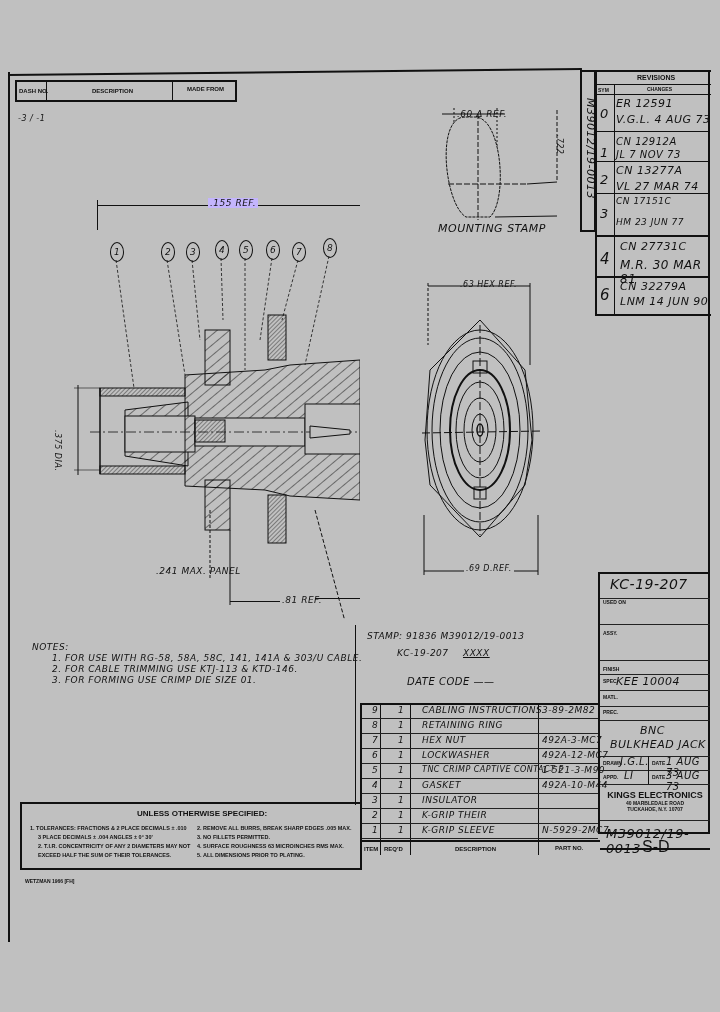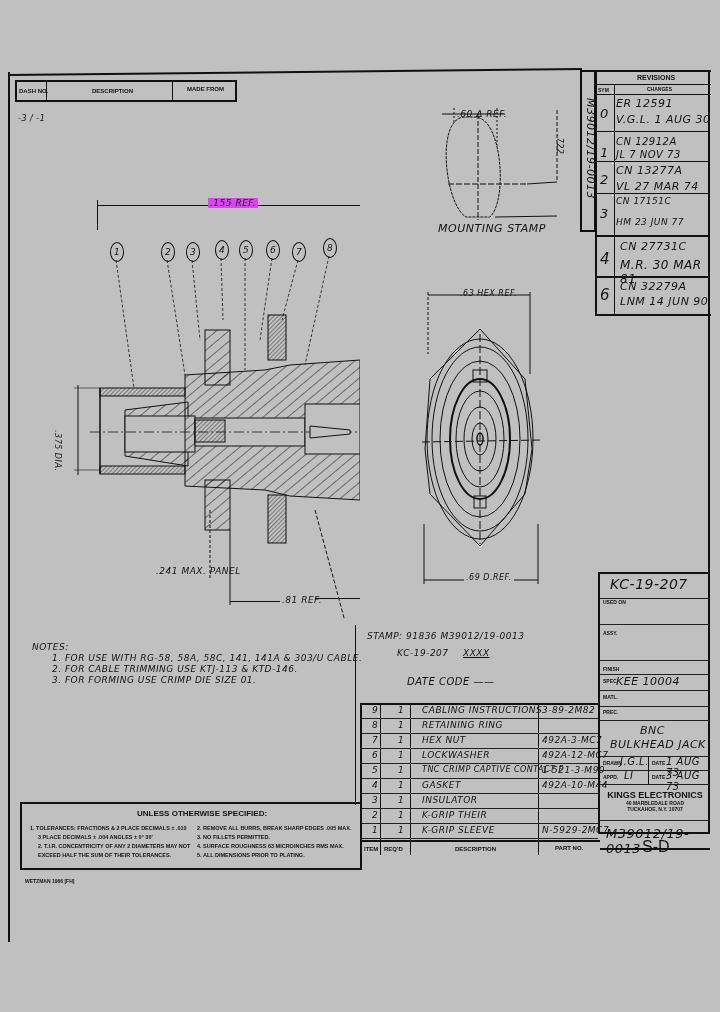--- a/index.html
+++ b/index.html
@@ -45,21 +45,21 @@
   <div class="tiny abs" style="left:1px;top:15px;font-size:5px;">SYM</div>
   <div class="tiny abs" style="left:50px;top:14px;font-size:5px;">CHANGES</div>
   <div class="line" style="left:0;top:22px;width:114px;height:1px;"></div>
   <div class="line" style="left:17px;top:12px;width:1px;height:230px;"></div>
 </div>
 <div class="line" style="left:708px;top:70px;width:2px;height:246px;"></div>
 
 <div>
   <div class="rev-cell hand" style="left:600px;top:106px;font-size:13px;">0</div>
   <div class="rev-cell hand" style="left:616px;top:97px;">ER    12591</div>
-  <div class="rev-cell hand" style="left:616px;top:113px;">V.G.L.   1 AUG 30</div>
+  <div class="rev-cell hand" style="left:616px;top:113px;">V.G.L.   4 AUG 73</div>
 </div>
 <div class="line" style="left:595px;top:131px;width:114px;height:1px;"></div>
 <div>
   <div class="rev-cell hand" style="left:600px;top:145px;font-size:13px;">1</div>
   <div class="rev-cell hand" style="left:616px;top:136px;font-size:10px;">CN 12912A</div>
   <div class="rev-cell hand" style="left:616px;top:149px;font-size:10px;">JL  7 NOV 73</div>
 </div>
 <div class="line" style="left:595px;top:161px;width:114px;height:1px;"></div>
 <div>
   <div class="rev-cell hand" style="left:600px;top:172px;font-size:13px;">2</div>
@@ -82,21 +82,21 @@
 <div>
   <div class="rev-cell hand" style="left:600px;top:286px;font-size:15px;">6</div>
   <div class="rev-cell hand" style="left:620px;top:280px;">CN 32279A</div>
   <div class="rev-cell hand" style="left:620px;top:295px;">LNM 14 JUN 90</div>
 </div>
 <div class="line" style="left:595px;top:314px;width:114px;height:2px;"></div>
 
 <div class="abs" style="left:60px;top:190px;width:300px;height:430px;">
 
   <div class="line" style="left:37px;top:15px;width:263px;height:1px;"></div>
-  <div class="abs hand" style="left:148px;top:8px;font-size:9px;background:#d946ef;padding:0 2px;">.155 REF.</div>
+  <div class="abs hand" style="left:148px;top:8px;font-size:9px;background:#c4b5fd;padding:0 2px;">.155 REF.</div>
   <div class="line" style="left:37px;top:10px;width:1px;height:30px;"></div>
 
   <div class="balloon hand" style="left:50px;top:52px;">1</div>
   <div class="balloon hand" style="left:101px;top:52px;">2</div>
   <div class="balloon hand" style="left:126px;top:52px;">3</div>
   <div class="balloon hand" style="left:155px;top:50px;">4</div>
   <div class="balloon hand" style="left:179px;top:50px;">5</div>
   <div class="balloon hand" style="left:206px;top:50px;">6</div>
   <div class="balloon hand" style="left:232px;top:52px;">7</div>
   <div class="balloon hand" style="left:263px;top:48px;">8</div>
@@ -169,21 +169,21 @@
     <line x1="48" y1="14" x2="48" y2="120" stroke="#111" stroke-dasharray="5,2"></line>
     <line x1="18" y1="84" x2="97" y2="84" stroke="#111" stroke-dasharray="6,2"></line>
     <line x1="97" y1="84" x2="127" y2="82" stroke="#111"></line>
     <line x1="127" y1="10" x2="127" y2="82" stroke="#111" stroke-dasharray="4,2"></line>
     <line x1="65" y1="117" x2="127" y2="116" stroke="#111"></line>
   </svg>
   <div class="abs hand" style="left:120px;top:40px;font-size:8px;transform:rotate(90deg);">.722</div>
   <div class="abs hand" style="left:8px;top:122px;font-size:11px;">MOUNTING STAMP</div>
 </div>
 
-<div class="abs" style="left:420px;top:275px;width:170px;height:300px;margin-top:9px;">
+<div class="abs" style="left:420px;top:275px;width:170px;height:300px;">
   <div class="abs hand" style="left:38px;top:5px;font-size:8px;background:#c0c0c0;padding:0 2px;">.63 HEX REF.</div>
   <svg width="170" height="300" style="position:absolute;left:0;top:0;">
     <line x1="8" y1="11" x2="110" y2="11" stroke="#111"></line>
     <line x1="8" y1="8" x2="8" y2="70" stroke="#111" stroke-dasharray="3,2"></line>
     <line x1="110" y1="8" x2="110" y2="90" stroke="#111"></line>
     <polygon points="60,45 105,95 112,165 105,210 60,262 10,210 5,165 10,95" fill="none" stroke="#111"></polygon>
     <ellipse cx="60" cy="155" rx="53" ry="100" fill="none" stroke="#111"></ellipse>
     <ellipse cx="60" cy="155" rx="48" ry="92" fill="none" stroke="#111"></ellipse>
     <ellipse cx="60" cy="155" rx="40" ry="78" fill="none" stroke="#111"></ellipse>
     <ellipse cx="60" cy="155" rx="30" ry="60" fill="none" stroke="#111" stroke-width="2"></ellipse>

